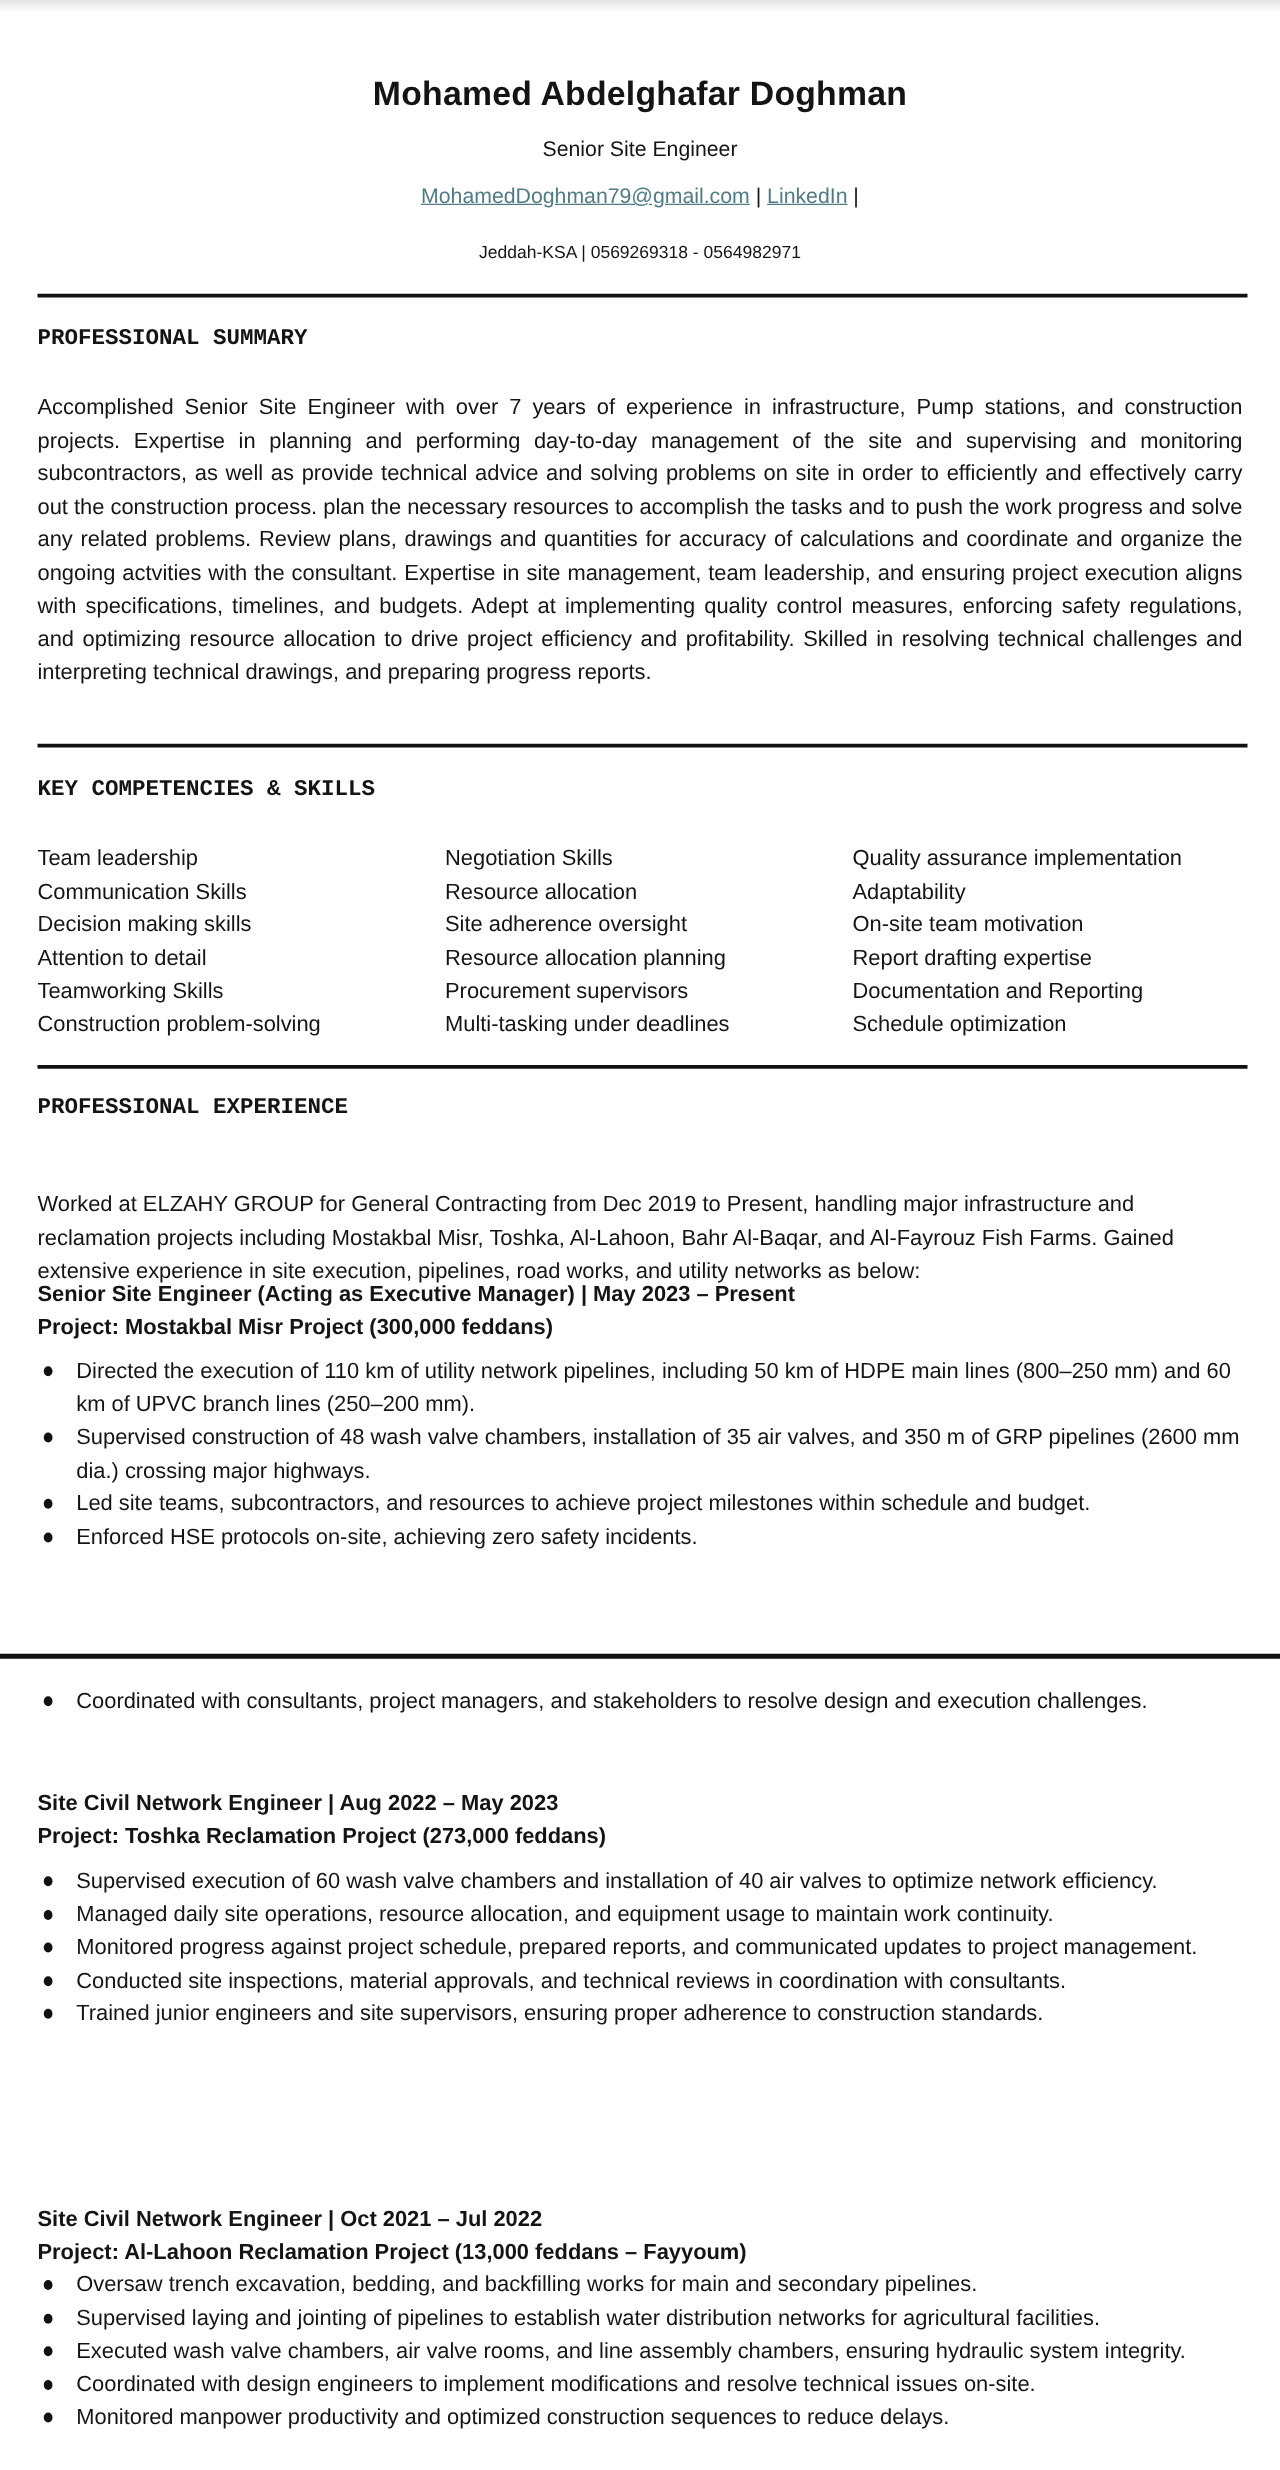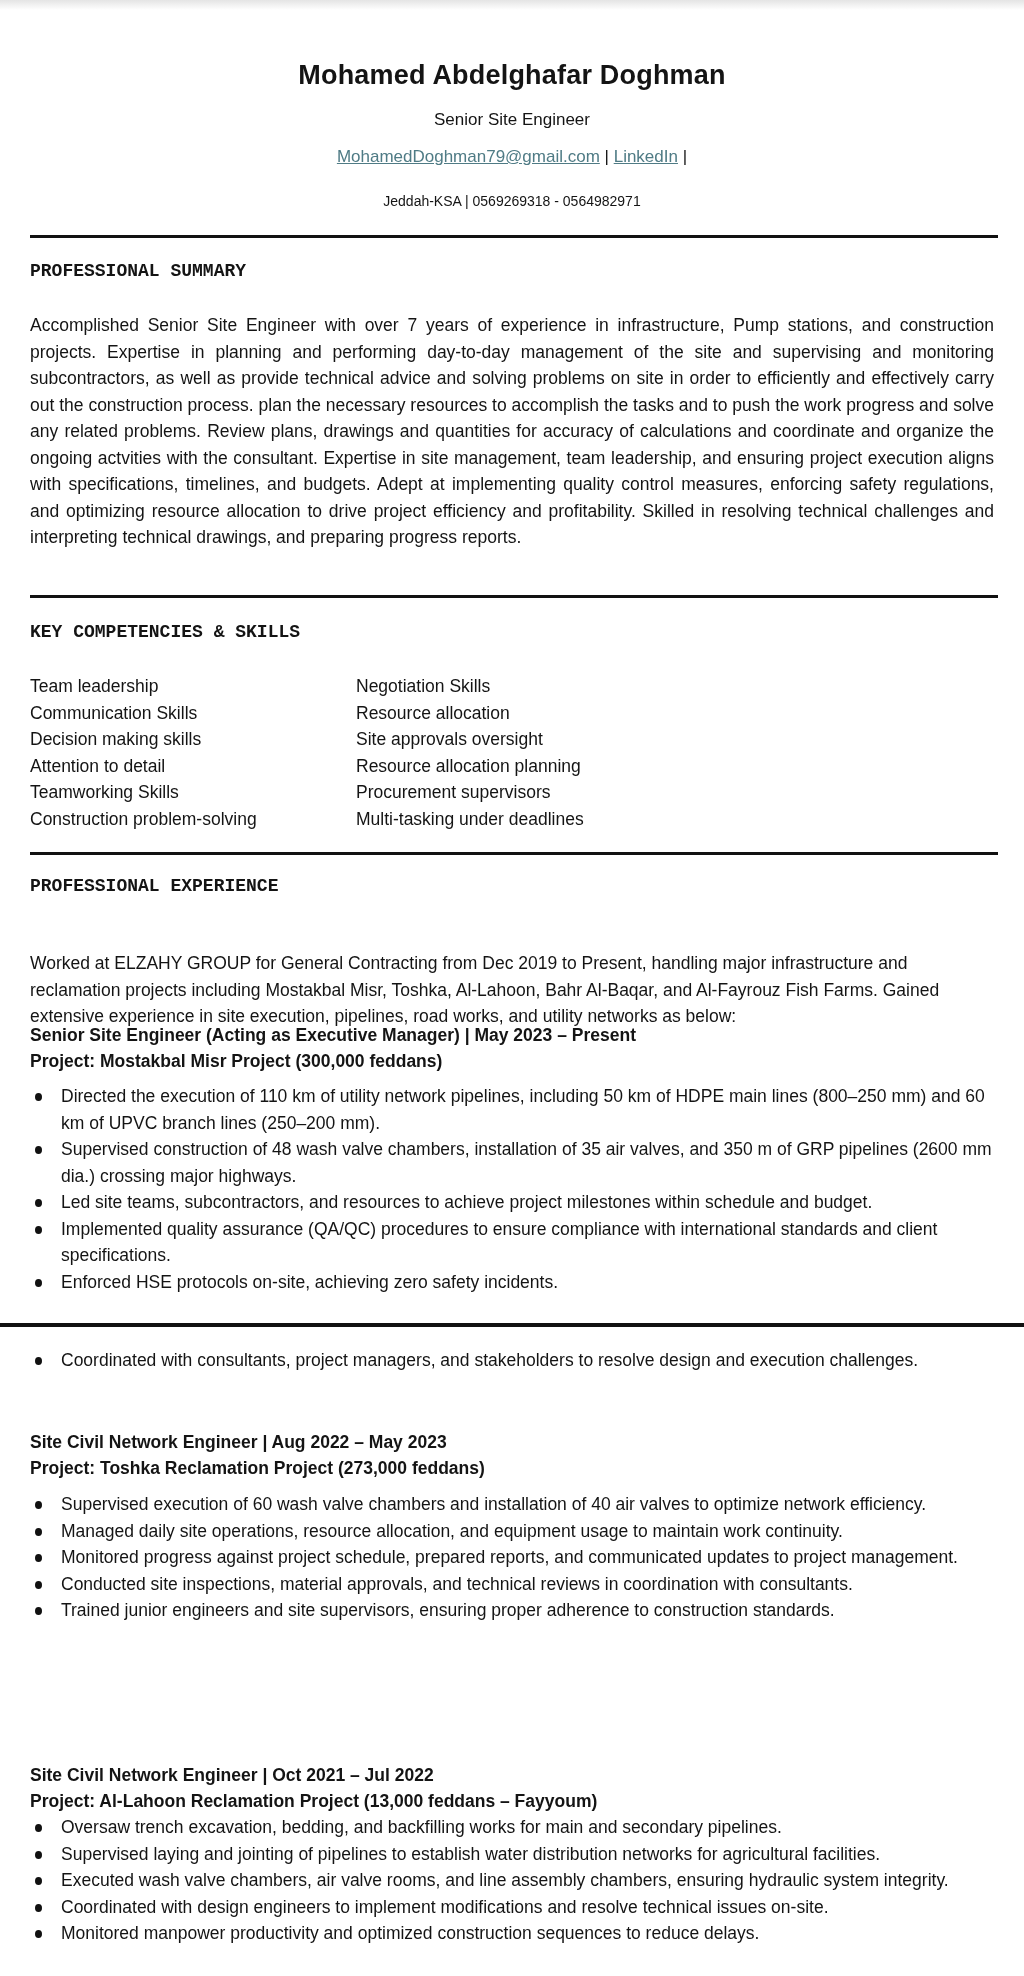--- a/index.html
+++ b/index.html
@@ -102,39 +102,46 @@
       <div>Team leadership</div>
       <div>Communication Skills</div>
       <div>Decision making skills</div>
       <div>Attention to detail</div>
       <div>Teamworking Skills</div>
       <div>Construction problem-solving</div>
     </div>
     <div>
       <div>Negotiation Skills</div>
       <div>Resource allocation</div>
-      <div>Site approvals oversight</div>
+      <div>Site adherence oversight</div>
       <div>Resource allocation planning</div>
       <div>Procurement supervisors</div>
       <div>Multi-tasking under deadlines</div>
+    </div>
+    <div>
+      <div>Quality assurance implementation</div>
+      <div>Adaptability</div>
+      <div>On-site team motivation</div>
+      <div>Report drafting expertise</div>
+      <div>Documentation and Reporting</div>
+      <div>Schedule optimization</div>
     </div>
   </div>
 
   <div class="rule" style="top:852px;"></div>
 
   <div class="section-title" style="top:876px;">PROFESSIONAL EXPERIENCE</div>
   <div class="intro">Worked at ELZAHY GROUP for General Contracting from Dec 2019 to Present, handling major infrastructure and reclamation projects including Mostakbal Misr, Toshka, Al-Lahoon, Bahr Al-Baqar, and Al-Fayrouz Fish Farms. Gained extensive experience in site execution, pipelines, road works, and utility networks as below:</div>
 
   <div class="job-title" style="top:1022px;">Senior Site Engineer (Acting as Executive Manager) | May 2023 – Present</div>
   <div class="project" style="top:1048px;">Project: Mostakbal Misr Project (300,000 feddans)</div>
   <ul class="bullets" style="top:1083px;">
     <li>Directed the execution of 110 km of utility network pipelines, including 50 km of HDPE main lines (800–250 mm) and 60 km of UPVC branch lines (250–200 mm).</li>
     <li>Supervised construction of 48 wash valve chambers, installation of 35 air valves, and 350 m of GRP pipelines (2600 mm dia.) crossing major highways.</li>
     <li>Led site teams, subcontractors, and resources to achieve project milestones within schedule and budget.</li>
-    <li>Implemented quality assurance (QA/QC) procedures to ensure compliance with international standards and client specifications.</li>
     <li>Enforced HSE protocols on-site, achieving zero safety incidents.</li>
   </ul>
   <ul class="bullets" style="top:1347px;">
     <li>Coordinated with consultants, project managers, and stakeholders to resolve design and execution challenges.</li>
   </ul>
 
   <div class="job-title" style="top:1429px;">Site Civil Network Engineer | Aug 2022 – May 2023</div>
   <div class="project" style="top:1455px;">Project: Toshka Reclamation Project (273,000 feddans)</div>
   <ul class="bullets" style="top:1491px;">
     <li>Supervised execution of 60 wash valve chambers and installation of 40 air valves to optimize network efficiency.</li>

